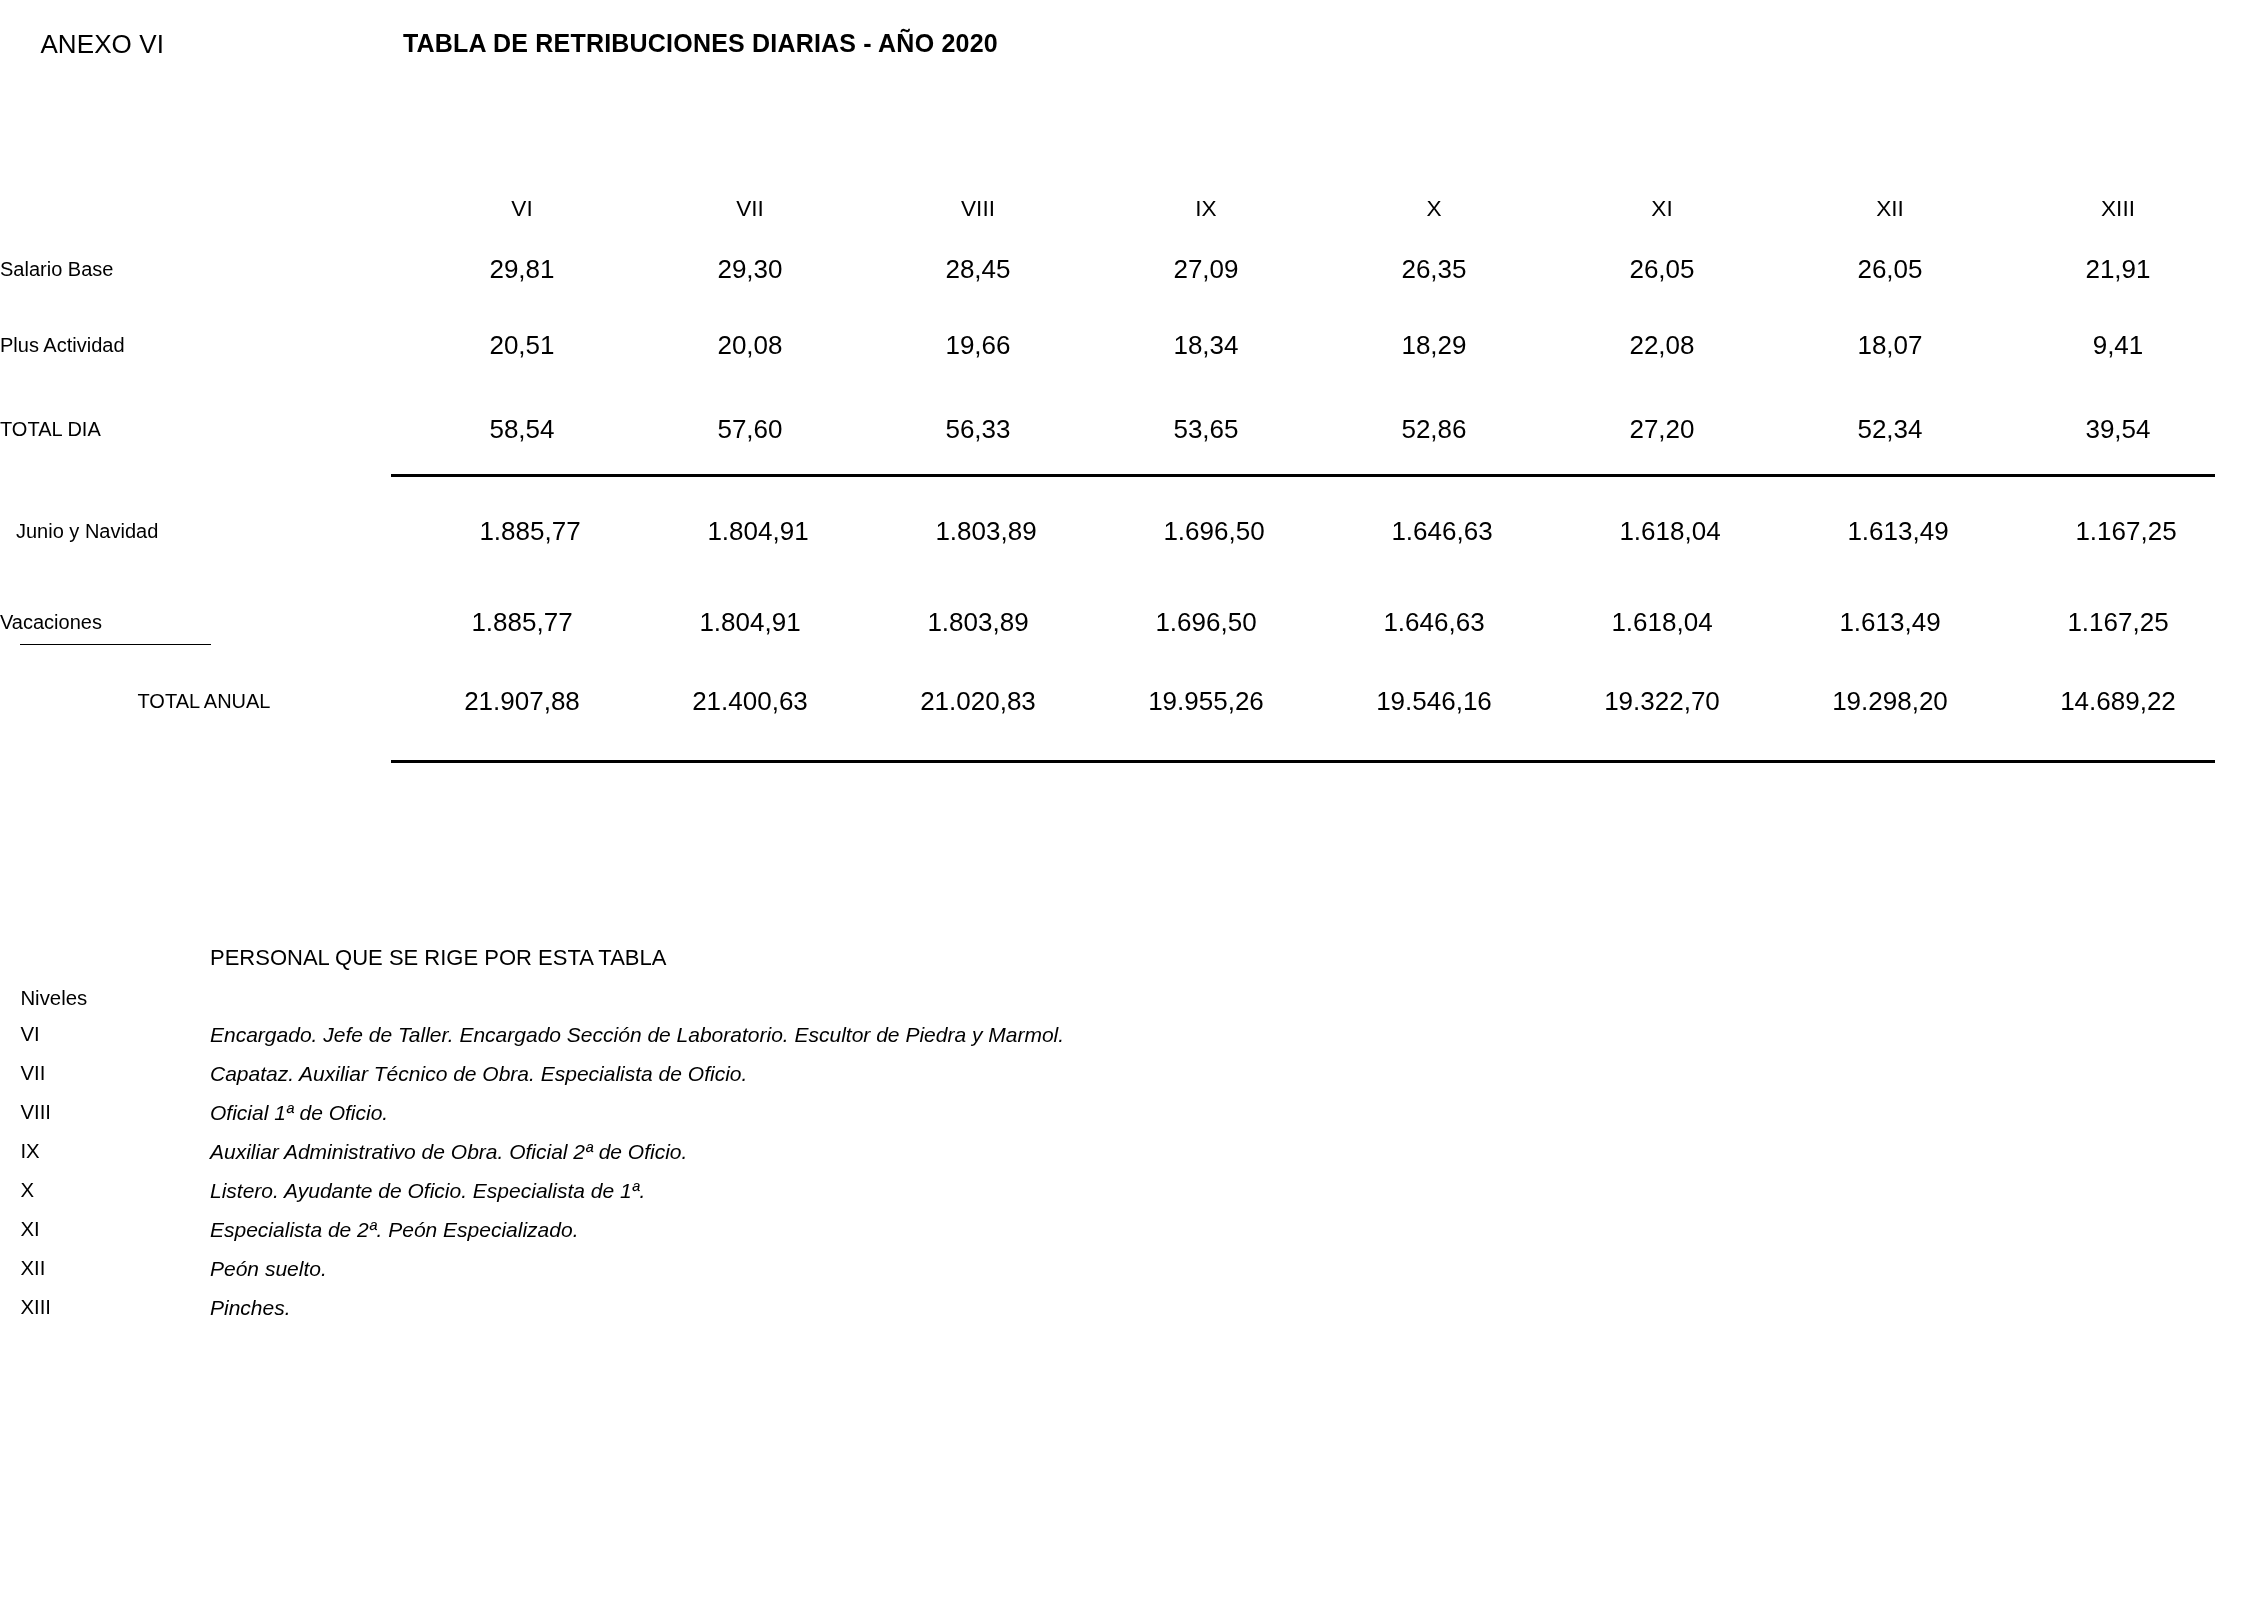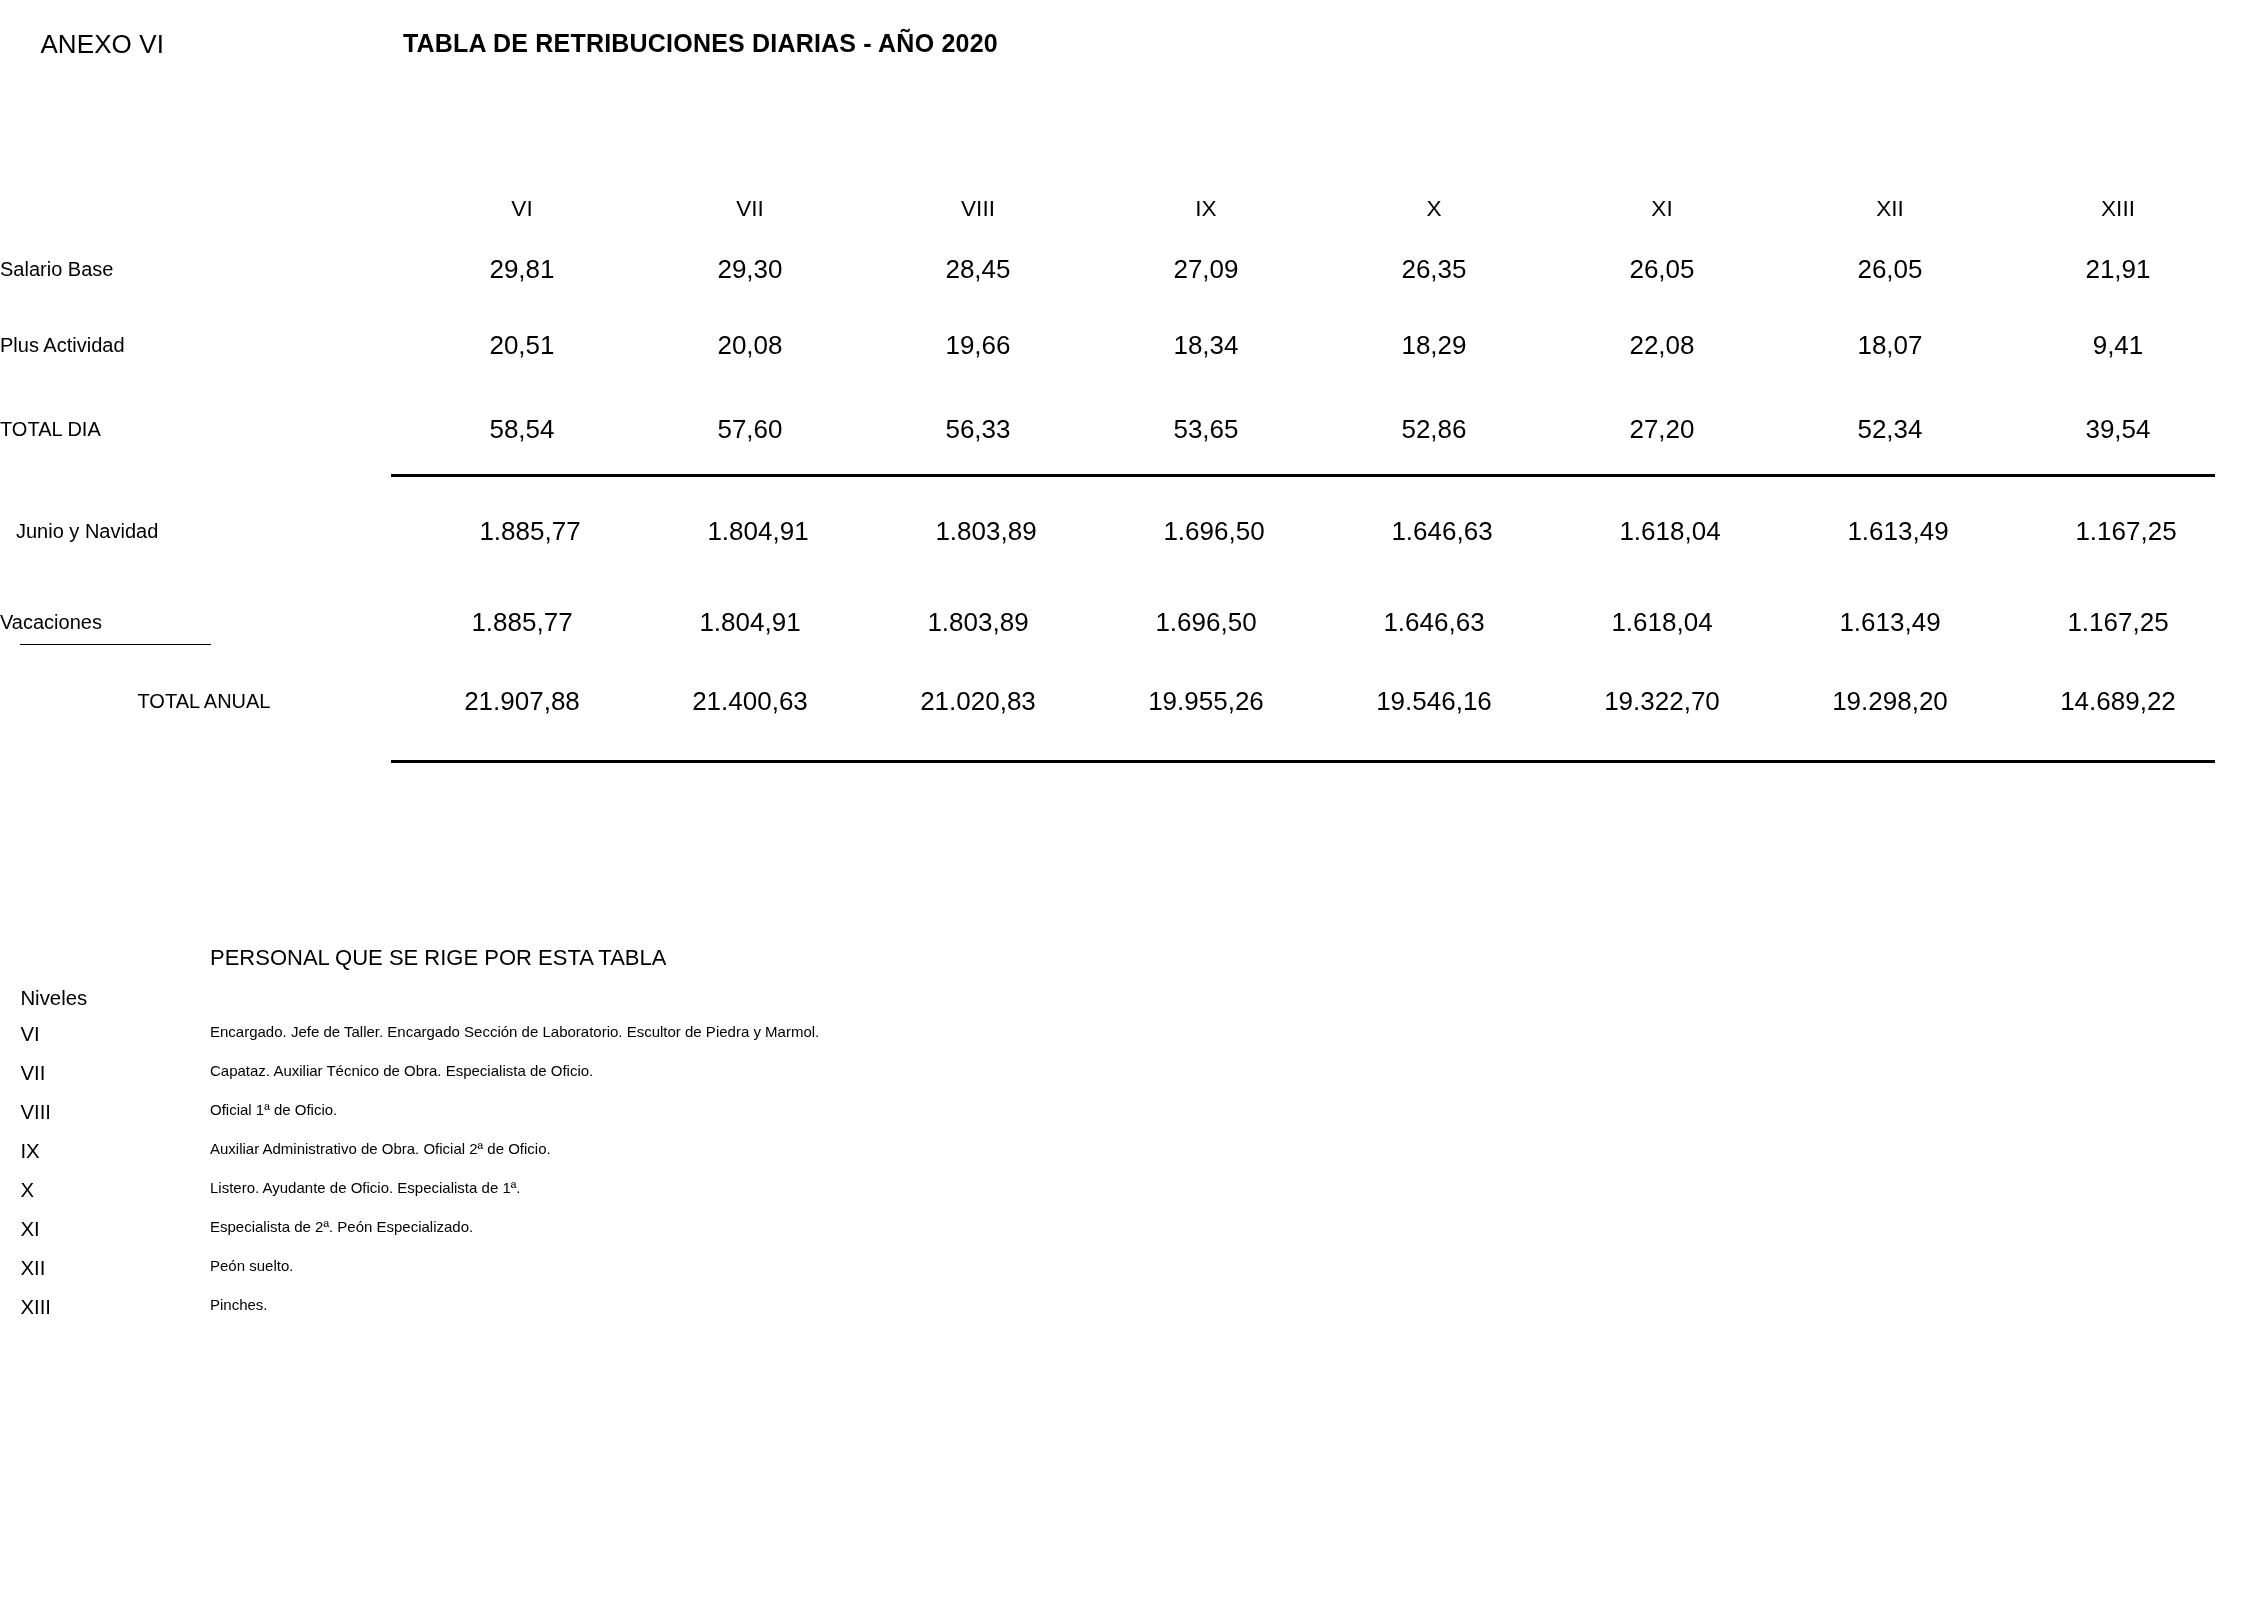--- a/index.html
+++ b/index.html
@@ -134,22 +134,23 @@
   .level-code {
     position: absolute;
     left: 20.4px;
     top: 0;
     font-size: 20.4px;
   }
   .level-desc {
     position: absolute;
     left: 210px;
     top: 0;
-    font-size: 15px;
+    font-size: 21px;
     white-space: nowrap;
+    font-style: italic;
   }
 </style>
 </head>
 <body>
 
 <div class="page">
 
   <div class="anexo">ANEXO VI</div>
   <div class="doc-title">TABLA DE RETRIBUCIONES DIARIAS - AÑO 2020</div>
 

